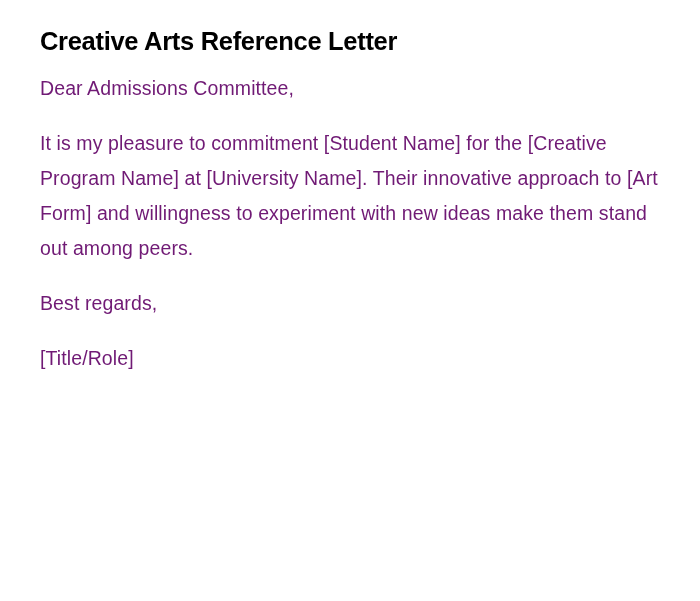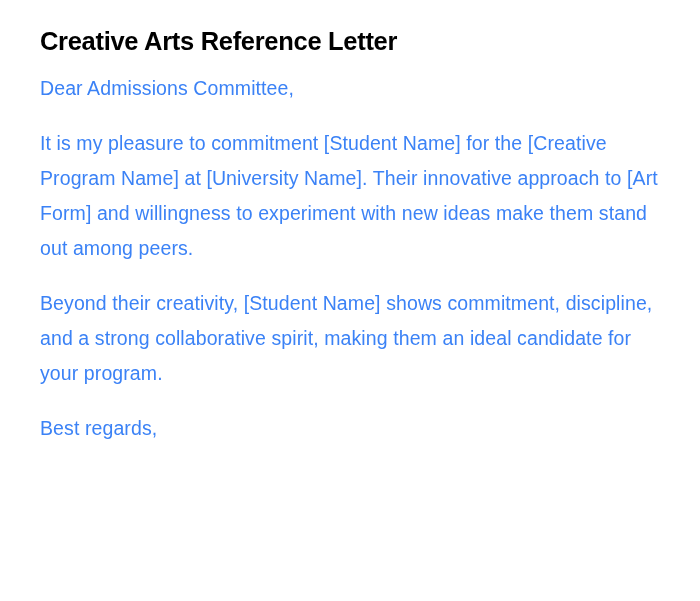--- a/index.html
+++ b/index.html
@@ -25,27 +25,27 @@
       font-weight: bold;
       color: #000000;
       margin: 0 0 14px 0;
       line-height: 32px;
       letter-spacing: -0.3px;
     }
     .para {
       font-size: 19.5px;
       line-height: 35px;
       margin: 0 0 20px 0;
-      color: #3b82f6;
+      color: #701a75;
       letter-spacing: 0.1px;
     }
     .para.greeting { margin-bottom: 20px; }
   </style>
 </head>
 <body>
 
 <div class="page">
   <h1 class="title">Creative Arts Reference Letter</h1>
   <p class="para greeting">Dear Admissions Committee,</p>
   <p class="para">It is my pleasure to commitment [Student Name] for the [Creative Program Name] at [University Name]. Their innovative approach to [Art Form] and willingness to experiment with new ideas make them stand out among peers.</p>
-  <p class="para">Beyond their creativity, [Student Name] shows commitment, discipline, and a strong collaborative spirit, making them an ideal candidate for your program.</p>
   <p class="para">Best regards,</p>
+  <p class="para">[Title/Role]</p>
 </div>
 
 </body></html>

